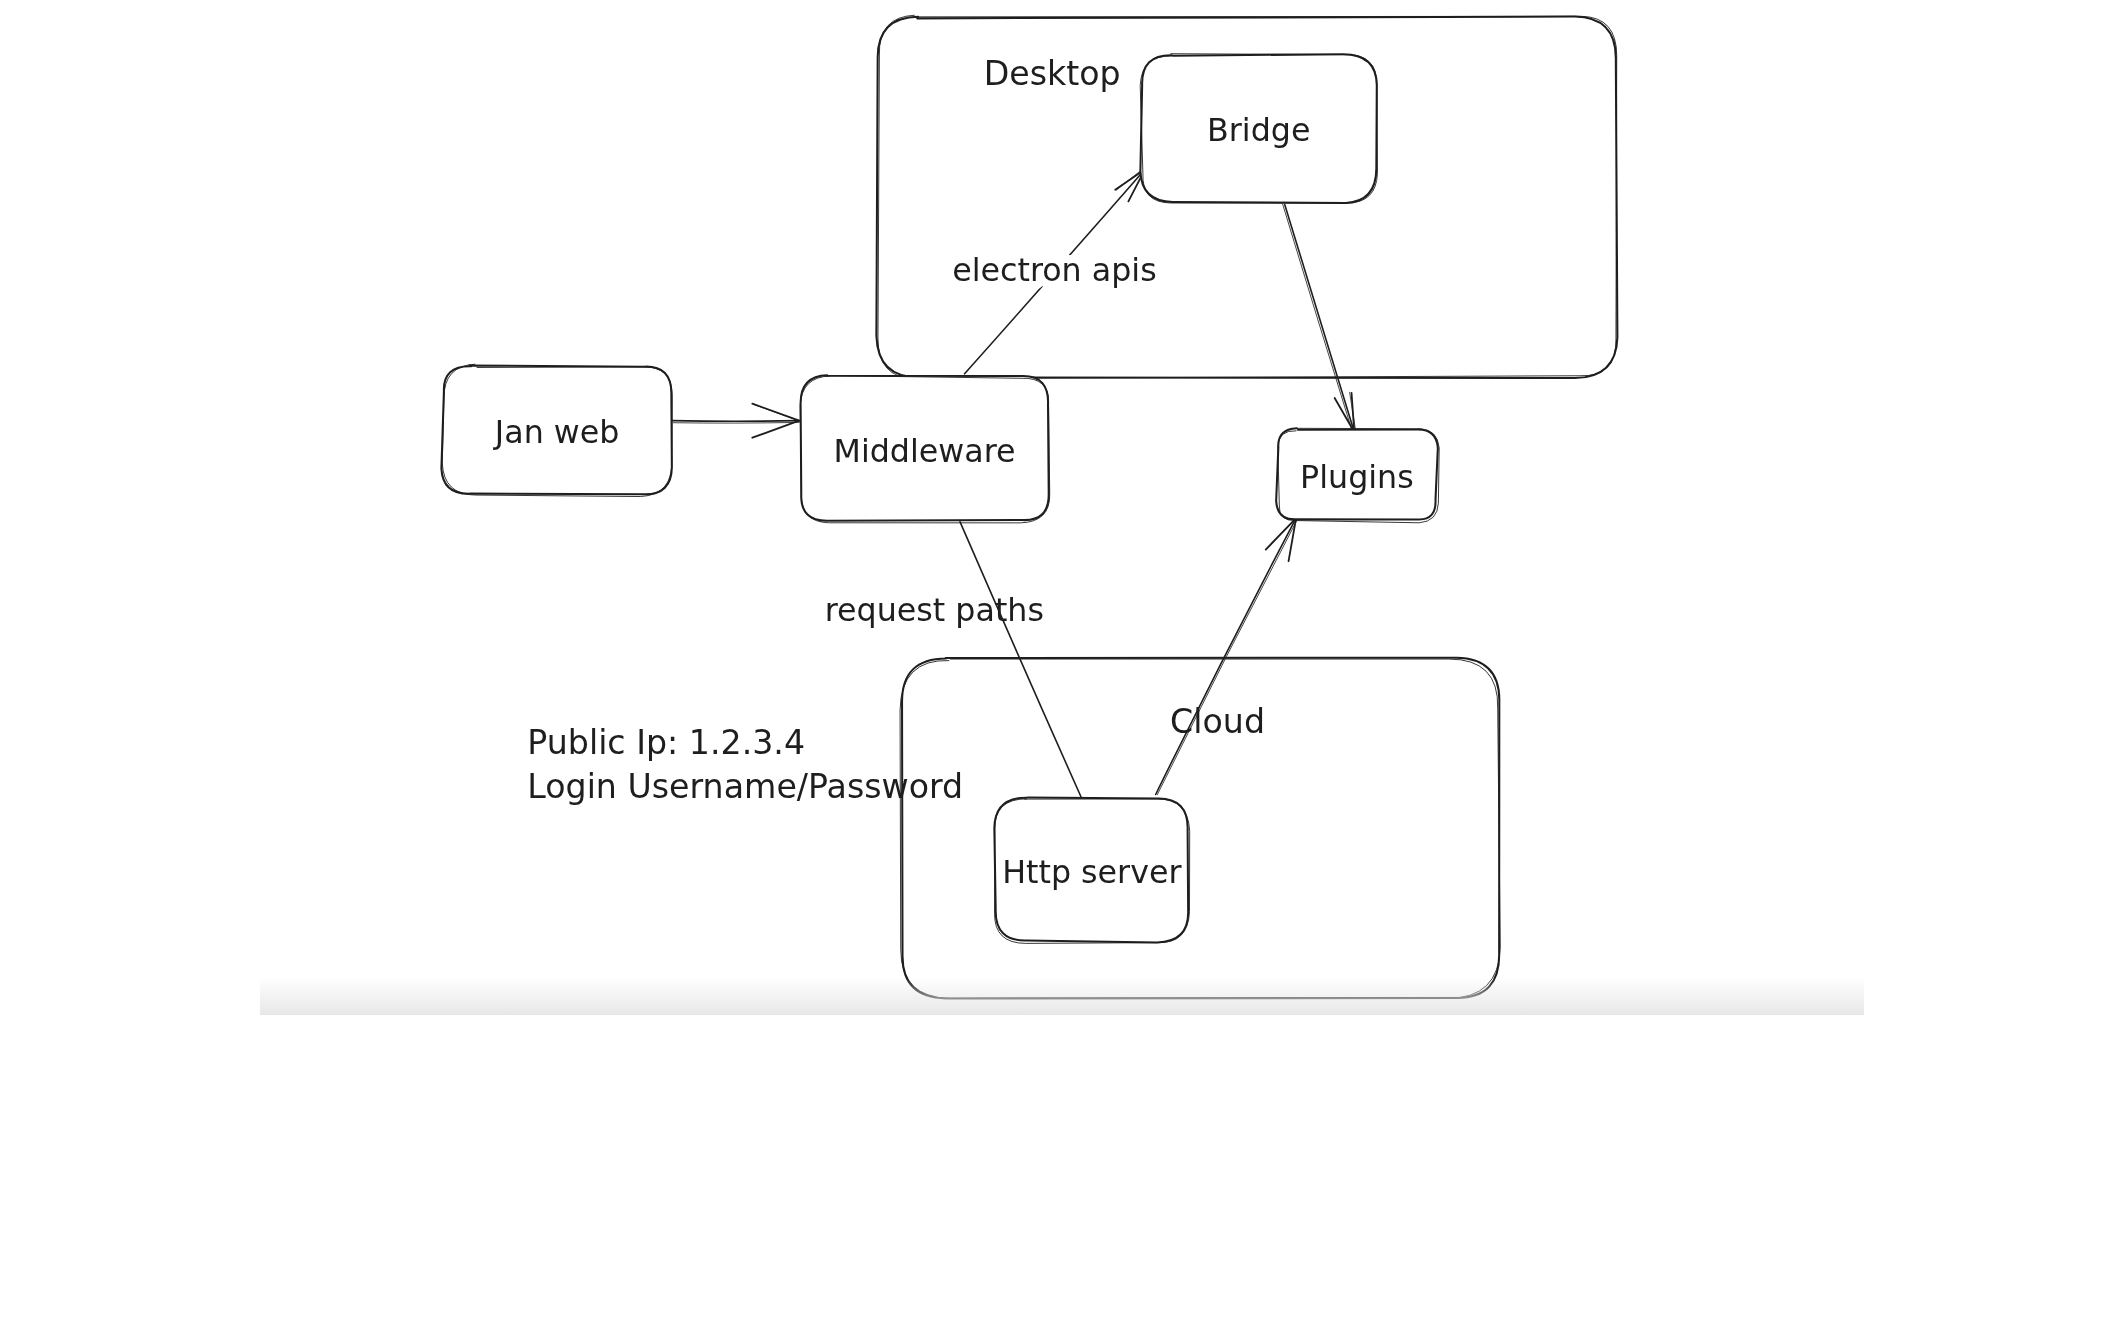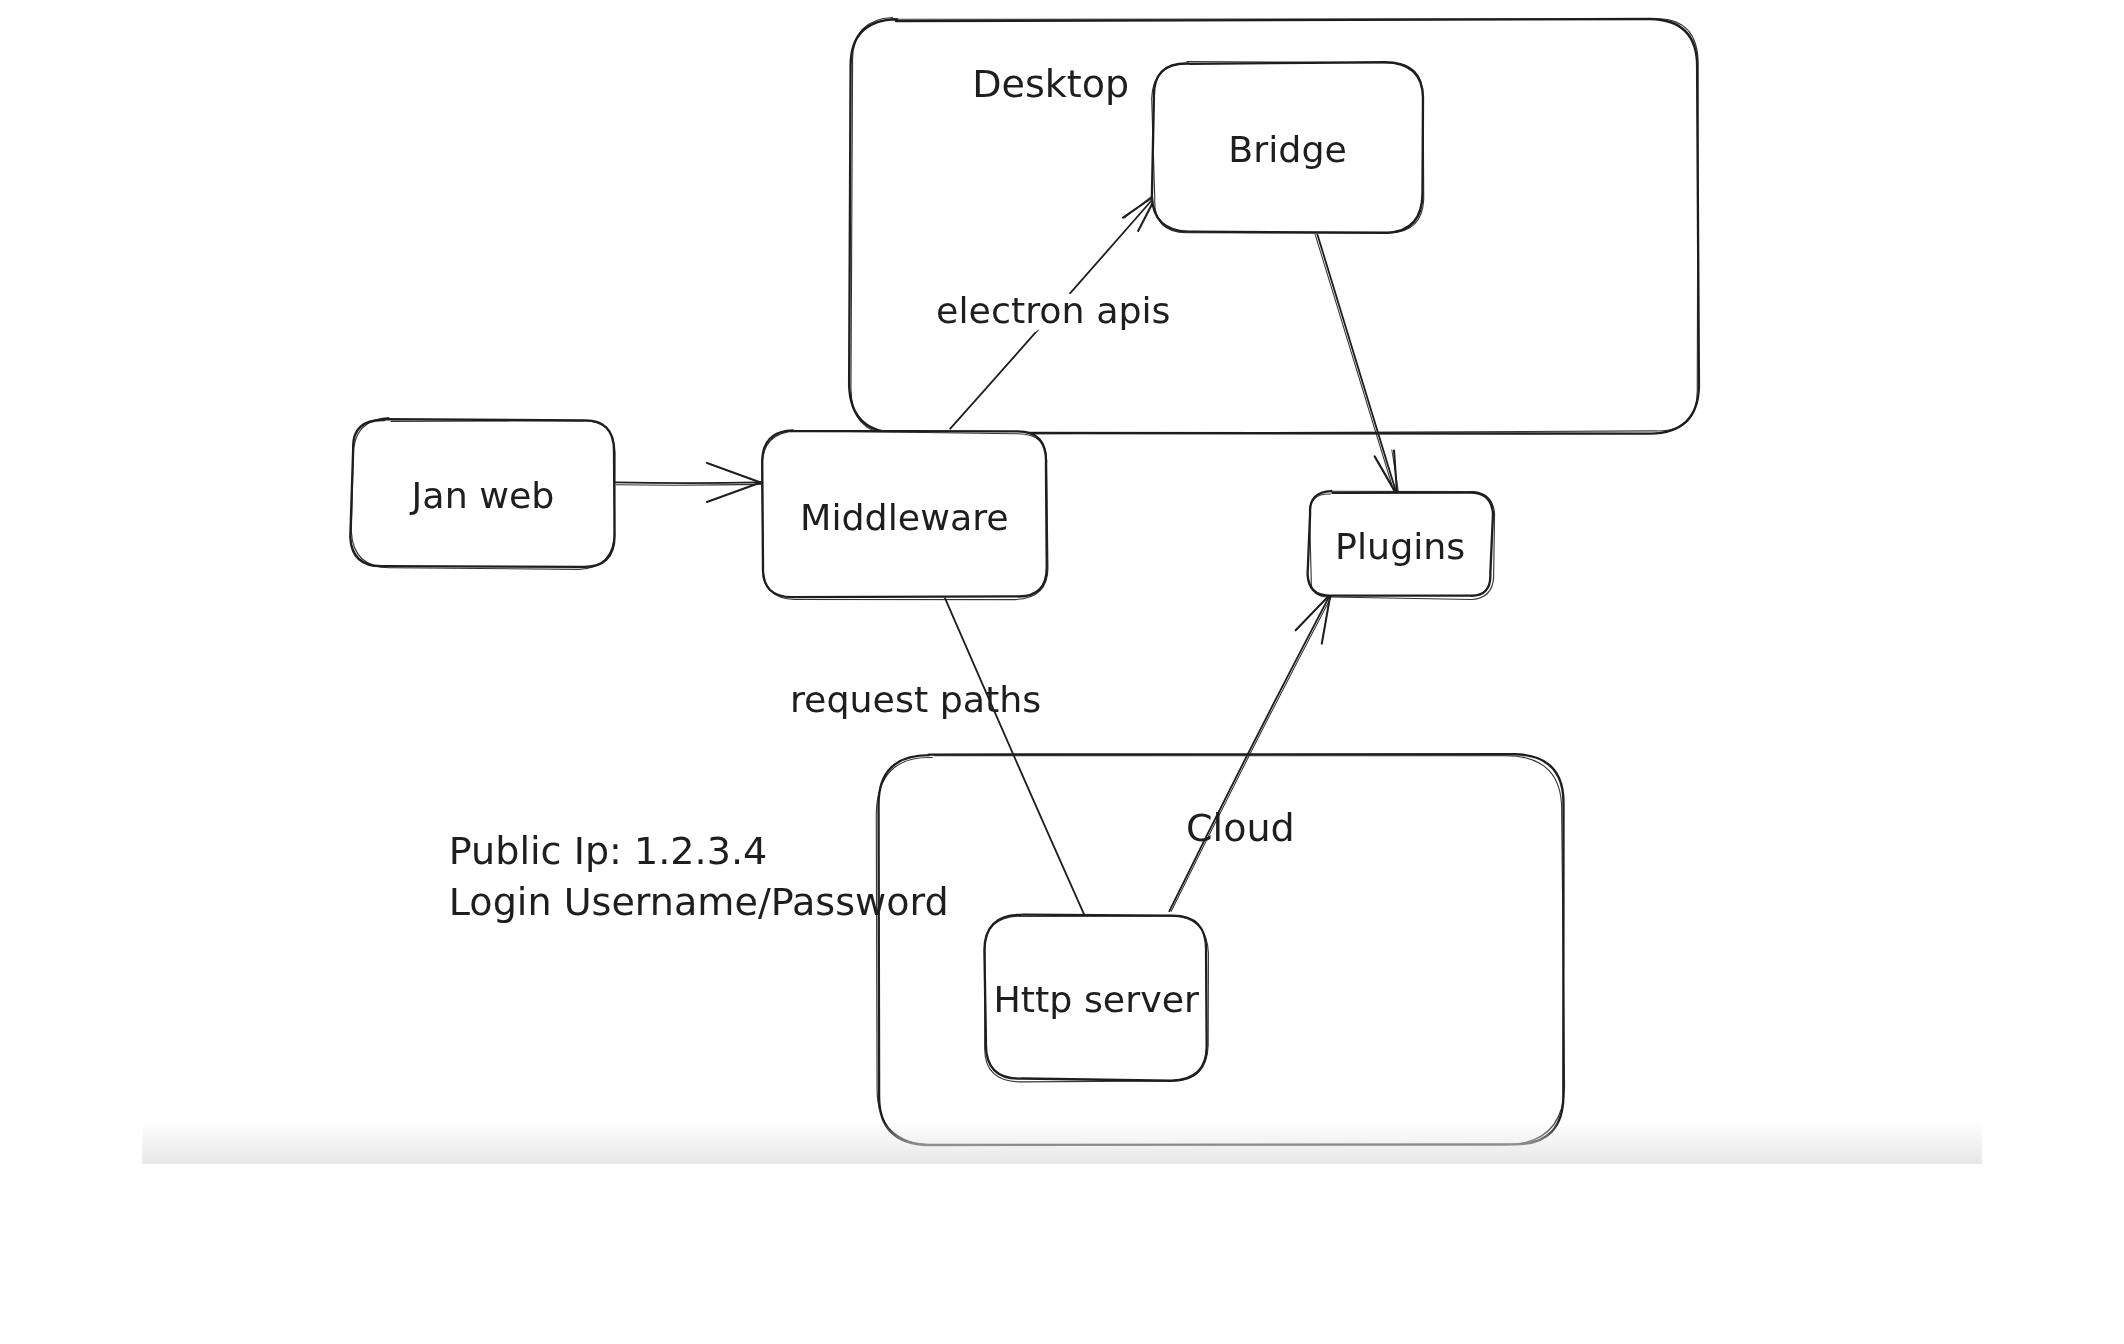--- a/index.html
+++ b/index.html
@@ -3,21 +3,21 @@
 <meta charset="utf-8">
 <style>
   html, body {
     margin: 0;
     padding: 0;
     background: #ffffff;
   }
   .stage {
     position: relative;
     width: 2124px;
-    height: 1164px;
+    height: 1015px;
     background: #ffffff;
     overflow: hidden;
     font-family: "DejaVu Sans", sans-serif;
     text-align: right;
   }
   svg {
     display: block;
     width: 100%;
     height: 100%;
   }

